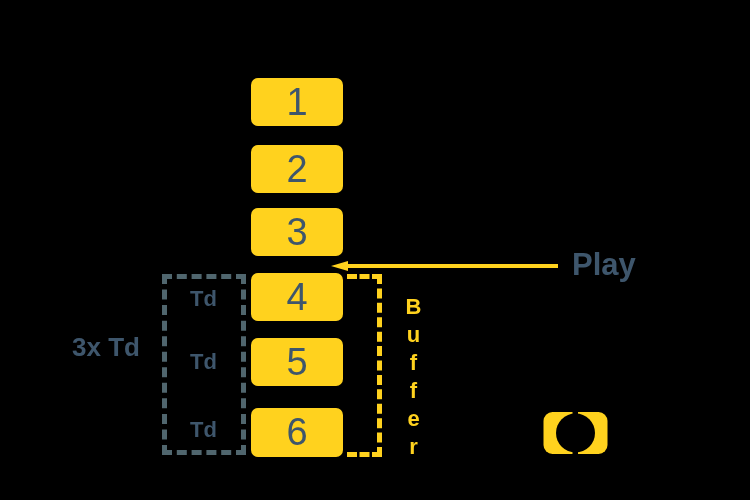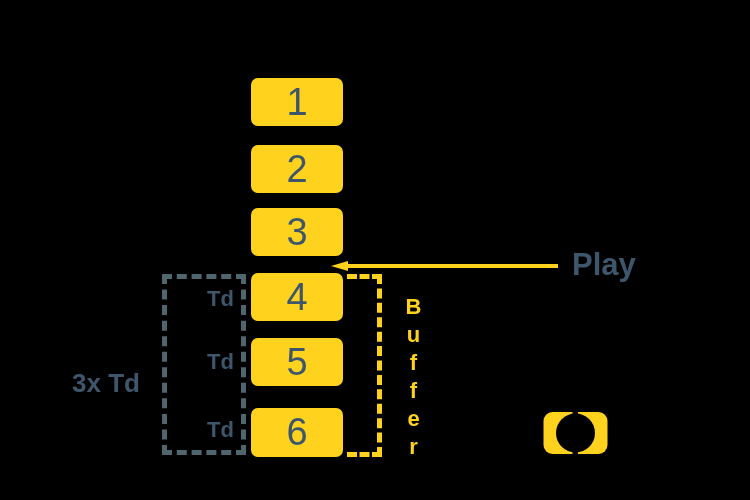--- a/index.html
+++ b/index.html
@@ -27,26 +27,26 @@
     border:5px dashed var(--slate-dash);box-sizing:border-box;
   }
   .buffer-bracket{
     position:absolute;left:347px;top:274px;width:35px;height:183px;
     border-top:5px dashed var(--yellow);
     border-right:5px dashed var(--yellow);
     border-bottom:5px dashed var(--yellow);
     box-sizing:border-box;
   }
   .td-label{
-    position:absolute;left:190px;width:44px;text-align:right;
+    position:absolute;left:190px;width:44px;text-align:left;
     color:var(--slate-text);font-size:22px;line-height:22px;font-weight:600;
   }
   .td1{top:288px}.td2{top:351px}.td3{top:419px}
   .td-total{
-    position:absolute;left:70px;top:370px;width:72px;text-align:center;
+    position:absolute;left:70px;top:334px;width:72px;text-align:center;
     color:var(--slate-text);font-size:26px;line-height:26px;font-weight:600;
     white-space:nowrap;
   }
   .arrow-line{
     position:absolute;left:348px;top:264px;width:210px;height:4px;
     background:var(--yellow);
   }
   .arrow-head{
     position:absolute;left:331px;top:261px;width:0;height:0;
     border-top:5px solid transparent;

